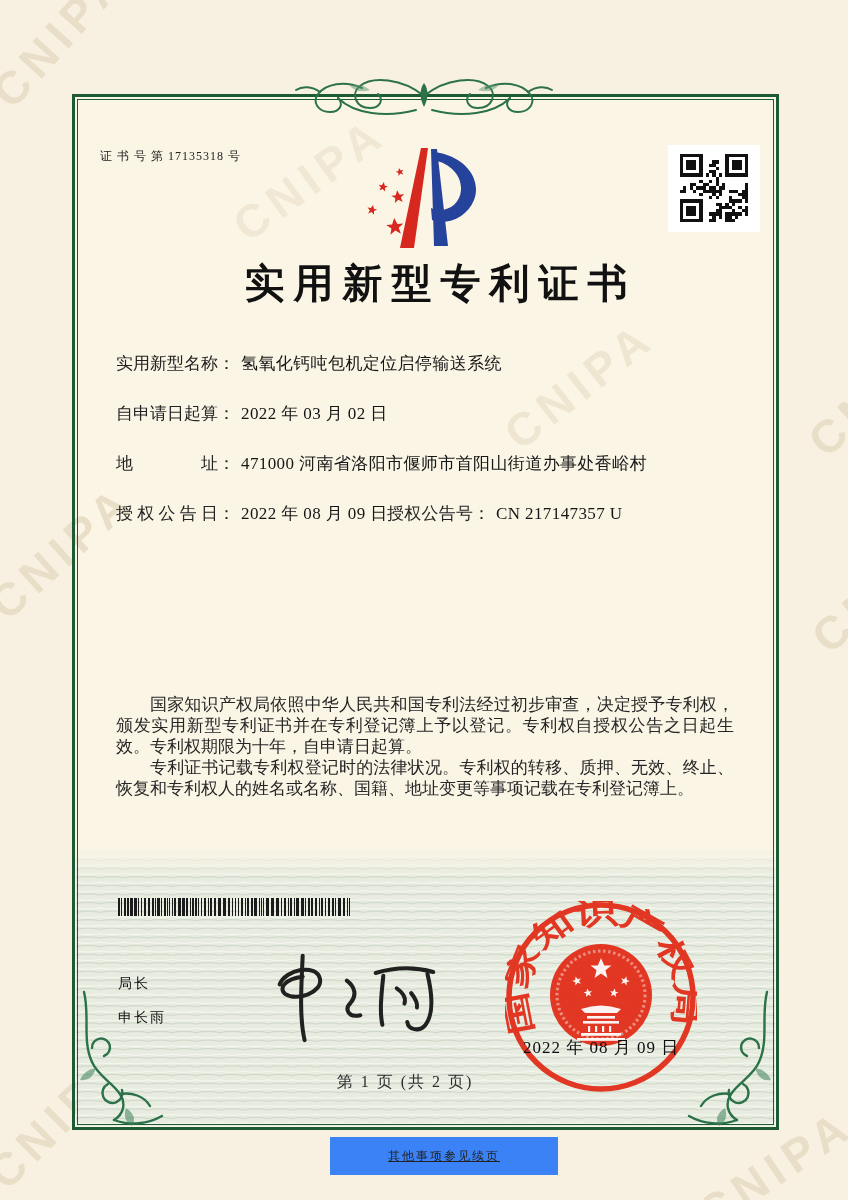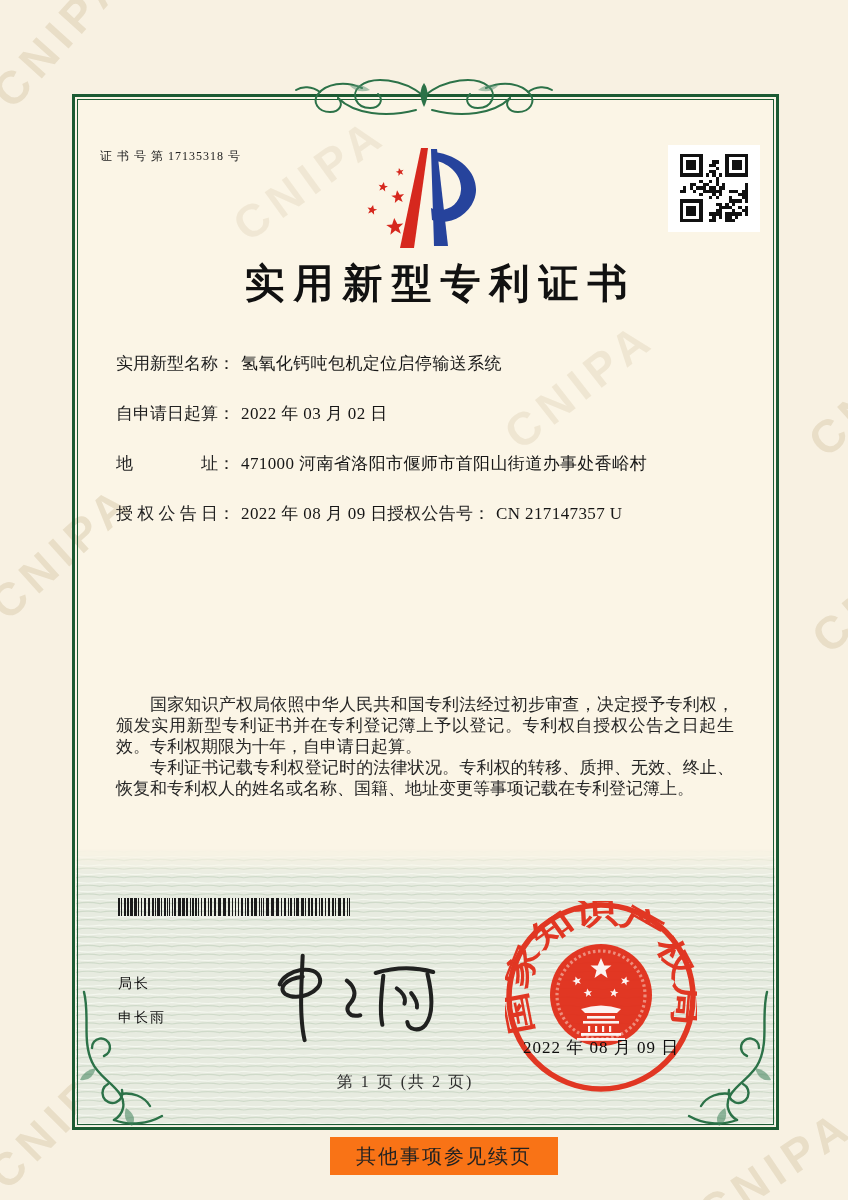--- a/index.html
+++ b/index.html
@@ -50,21 +50,21 @@
   .officer{position:absolute; left:118px; top:966px; z-index:3;
     font-family:"Liberation Sans","DejaVu Sans",sans-serif; font-size:14px; letter-spacing:2px; color:#111;}
   .officer div{height:34px; line-height:34px;}
   .signature{position:absolute; left:243px; top:948px; width:200px; height:96px; z-index:3;}
   .seal{position:absolute; left:505px; top:901px; width:192px; height:192px; z-index:4; opacity:.96;}
   .seal-date{position:absolute; left:505px; top:1036px; width:192px; z-index:5;
     text-align:center; font-size:17px; color:#0e0e0e; letter-spacing:1px; white-space:nowrap;}
   .page-no{position:absolute; left:255px; top:1072px; width:300px; z-index:3;
     text-align:center; font-size:16px; color:#2e2e2e; letter-spacing:2px;}
   .note-box{position:absolute; left:330px; top:1137px; width:228px; height:38px; z-index:3;
-    background:#f97316; text-align:center; line-height:38px; font-size:20px; color:#222; letter-spacing:2px;}
+    background:#3b82f6; text-align:center; line-height:38px; font-size:12px; color:#222; letter-spacing:2px;text-decoration:underline;}
 </style>
 </head>
 <body>
 
 <div class="page">
 
   <span class="wm" style="left:-28px; top:8px; transform:rotate(-48deg);">CNIPA</span>
   <span class="wm" style="left:222px; top:152px; transform:rotate(-36deg); opacity:.45;">CNIPA</span>
   <span class="wm" style="left:492px; top:358px; transform:rotate(-38deg); opacity:.5;">CNIPA</span>
   <span class="wm" style="left:793px; top:362px; transform:rotate(-42deg);">CNIPA</span>

